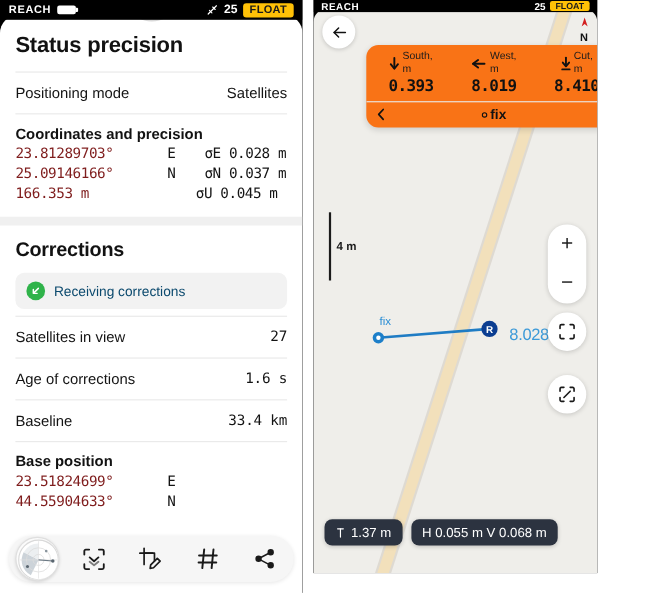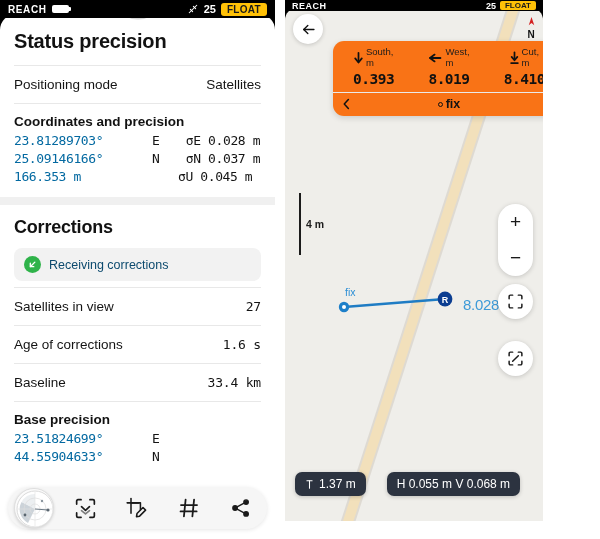--- a/index.html
+++ b/index.html
@@ -58,21 +58,21 @@
   .row .v.mono { font-family:"DejaVu Sans Mono", monospace; font-size:13px; letter-spacing:-.2px;}
 
   .sect-head {
     font-size: 13.5px; font-weight: bold; color:#121212; padding: 10px 14px 2px 14px;
   }
   .sect-head.big { font-size: 18px; padding: 12px 14px 6px 14px; letter-spacing:-.2px;}
 
   .coord-grid { padding: 2px 14px 10px 14px; }
   .coord-line { display:flex; align-items:baseline; margin-bottom: 3px; }
   .coord-val {
-    font-family:"DejaVu Sans Mono", monospace; font-size: 13px; color:#0369a1;
+    font-family:"DejaVu Sans Mono", monospace; font-size: 13px; color:#7f1d1d;
     width: 138px; letter-spacing: -.4px;
   }
   .coord-hemi { font-family:"DejaVu Sans Mono", monospace; font-size: 13px; color:#141414; }
   .coord-prec {
     font-family:"DejaVu Sans Mono", monospace; font-size: 13px; color:#141414;
     margin-left: 26px; letter-spacing: -.4px;
   }
 
   .corr-pill {
     margin: 4px 14px 6px 14px; background:#f2f2f2; border-radius: 8px;
@@ -159,21 +159,21 @@
     display:flex; flex-direction:column; align-items:center; justify-content:space-around;
     z-index: 12;
   }
   .zoomctl .zb { font-size: 19px; color:#1a1a1a; line-height: 18px; font-weight: 400;}
   .roundbtn {
     position:absolute; right: 10px; width: 35px; height:35px; border-radius:50%;
     background:#fff; box-shadow: 0 1px 5px rgba(0,0,0,.18);
     display:flex;align-items:center;justify-content:center; z-index: 12;
   }
 
-  .chips { position:absolute; left: 10px; bottom: 25px; display:flex; gap: 21px; z-index: 12;}
+  .chips { position:absolute; left: 10px; bottom: 25px; display:flex; gap: 8px; z-index: 12;}
   .chip {
     background:#2c3340; color:#fff; border-radius: 7px; padding: 5px 10px;
     font-size: 12px; display:flex; align-items:center; gap: 5px; font-weight: 500;
     box-shadow: 0 1px 4px rgba(0,0,0,.2);
   }
 
   .survey { position:absolute; left:0; top:0; width:258px; height:513px; z-index: 8;}
   .fix-lbl {
     position:absolute; left: 60px; top: 278px; font-size: 10.5px; color:#2d8fd5; z-index: 10;
   }
@@ -269,21 +269,21 @@
         <span class="k">Age of corrections</span>
         <span class="v mono">1.6 s</span>
       </div>
       <div class="divider"></div>
       <div class="row">
         <span class="k">Baseline</span>
         <span class="v mono">33.4 km</span>
       </div>
       <div class="divider"></div>
 
-      <div class="sect-head">Base precision</div>
+      <div class="sect-head">Base position</div>
       <div class="base-grid">
         <div class="coord-line">
           <span class="coord-val">23.51824699°</span>
           <span class="coord-hemi">E</span>
         </div>
         <div class="coord-line">
           <span class="coord-val">44.55904633°</span>
           <span class="coord-hemi">N</span>
         </div>
       </div>

